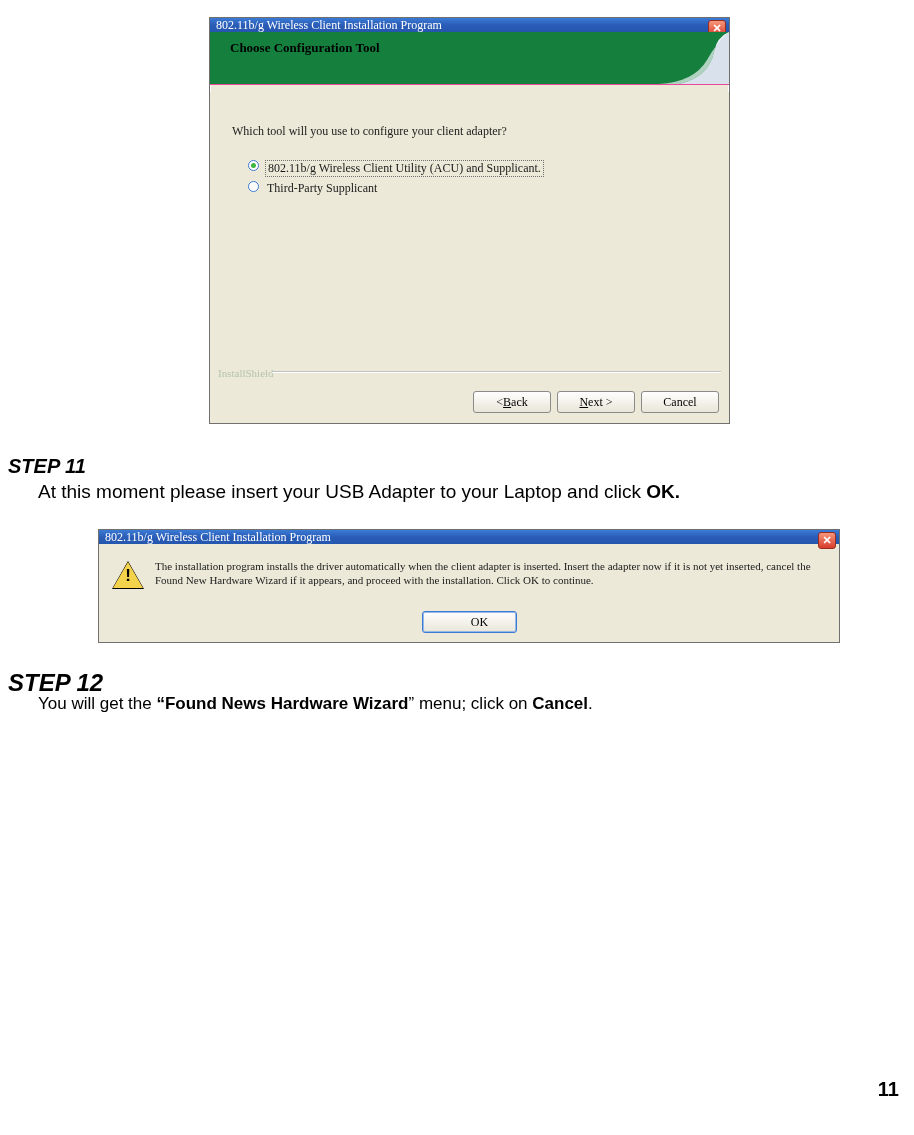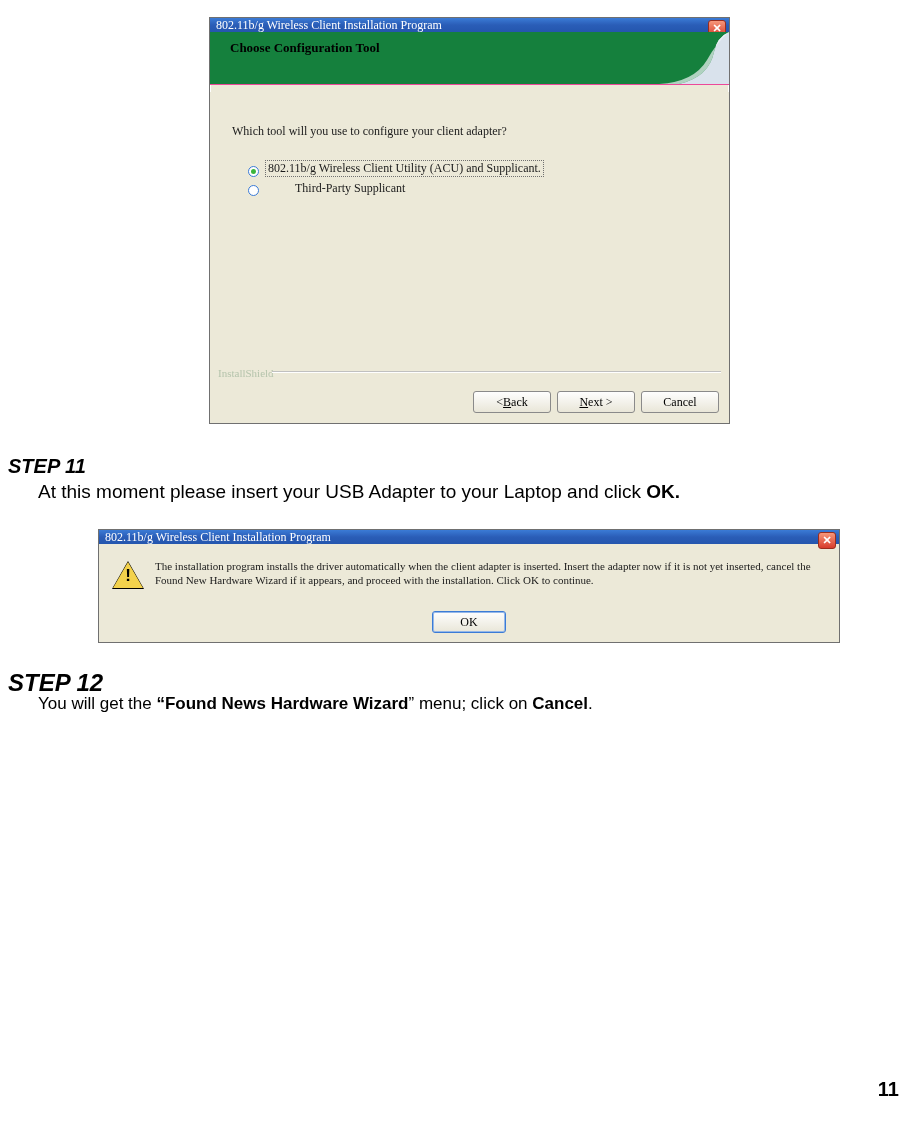--- a/index.html
+++ b/index.html
@@ -90,27 +90,27 @@
     font-size: 12px;
     color: #1a1a1a;
     position: absolute;
     left: 22px;
     top: 32px;
   }
   .radio-row {
     position: absolute;
     left: 38px;
     display: flex;
-    align-items: flex-end;
+    align-items: flex-start;
     font-family: "Times New Roman", serif;
     font-size: 12px;
     color: #1a1a1a;
   }
   .radio-row.r1 { top: 68px; }
-  .radio-row.r2 { top: 89px; gap: 28px; }
+  .radio-row.r2 { top: 89px; }
   .radio {
     width: 11px;
     height: 11px;
     border-radius: 50%;
     border: 1px solid #3b7bd6;
     margin-right: 6px;
     display: flex;
     align-items: center;
     justify-content: center;
     background: #fff;
@@ -287,20 +287,21 @@
     height: 20px;
     background: linear-gradient(to bottom, #fefefe, #e9e6d8);
     border: 1px solid #3b7bd6;
     border-radius: 3px;
     box-shadow: 0 0 0 1px #95b8e8 inset;
     font-family: "Times New Roman", serif;
     font-size: 12px;
     display: flex;
     align-items: center;
     justify-content: center;
+    padding-left: 21px;
   }
 </style>
 </head>
 <body>
 
 <div class="dialog1-shell">
   <div class="titlebar">
     <span>802.11b/g  Wireless Client Installation Program</span>
     <div class="close-btn">
       <span>✕</span>

